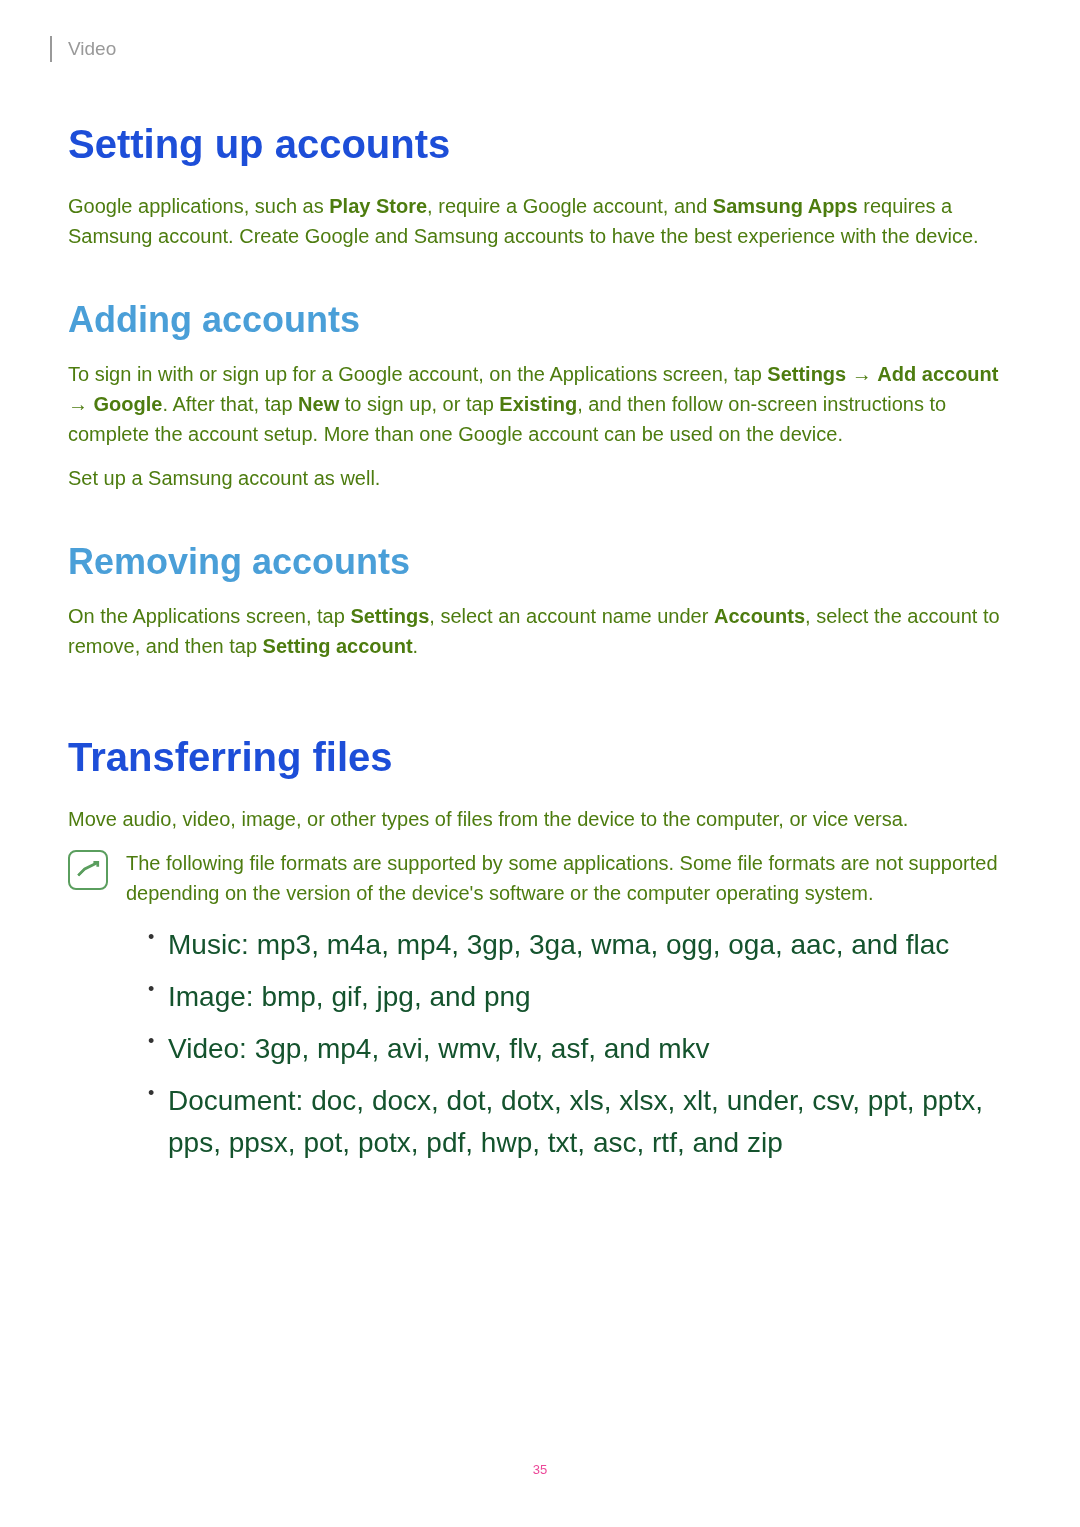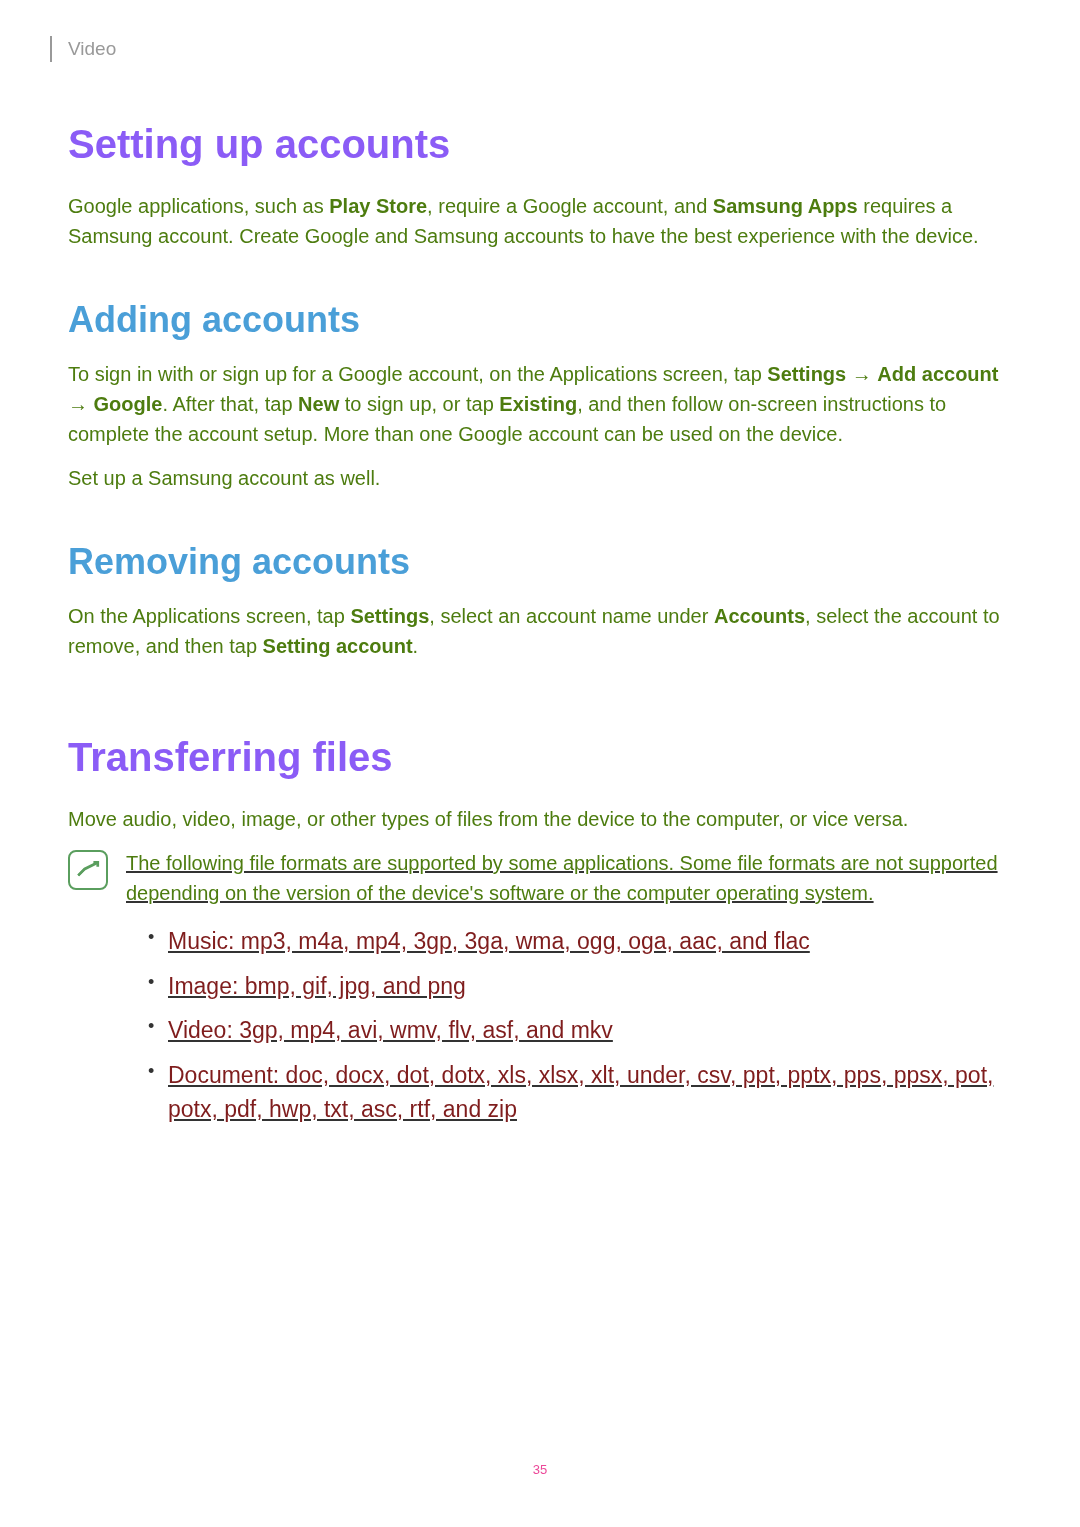--- a/index.html
+++ b/index.html
@@ -33,21 +33,21 @@
     .header-text {
       font-size: 19px;
       color: #999999;
       font-family: -apple-system, BlinkMacSystemFont, 'Segoe UI', Arial, sans-serif;
       font-weight: 400;
     }
     h1 {
       font-family: -apple-system, BlinkMacSystemFont, 'Segoe UI', Arial, sans-serif;
       font-size: 40px;
       font-weight: 700;
-      color: #8b5cf6;
+      color: #1d4ed8;
       margin-bottom: 24px;
     }
     h2 {
       font-family: -apple-system, BlinkMacSystemFont, 'Segoe UI', Arial, sans-serif;
       font-size: 36px;
       font-weight: 700;
       color: #4a9fd8;
       margin-bottom: 18px;
     }
     p {
@@ -83,34 +83,33 @@
       justify-content: center;
       margin-right: 18px;
       margin-top: 2px;
     }
     .note-icon svg {
       width: 26px;
       height: 26px;
     }
     .note-content {
       flex: 1;
-      text-decoration: underline;
     }
     .note-content p {
       margin-bottom: 16px;
     }
     ul {
       list-style: none;
       padding-left: 22px;
     }
     ul li {
       font-family: -apple-system, BlinkMacSystemFont, 'Segoe UI', Arial, sans-serif;
-      font-size: 23px;
+      font-size: 28px;
       line-height: 1.5;
-      color: #7f1d1d;
+      color: #14532d;
       margin-bottom: 10px;
       position: relative;
       padding-left: 20px;
     }
     ul li::before {
       content: "•";
       position: absolute;
       left: 0;
       top: 0;
       font-size: 18px;

